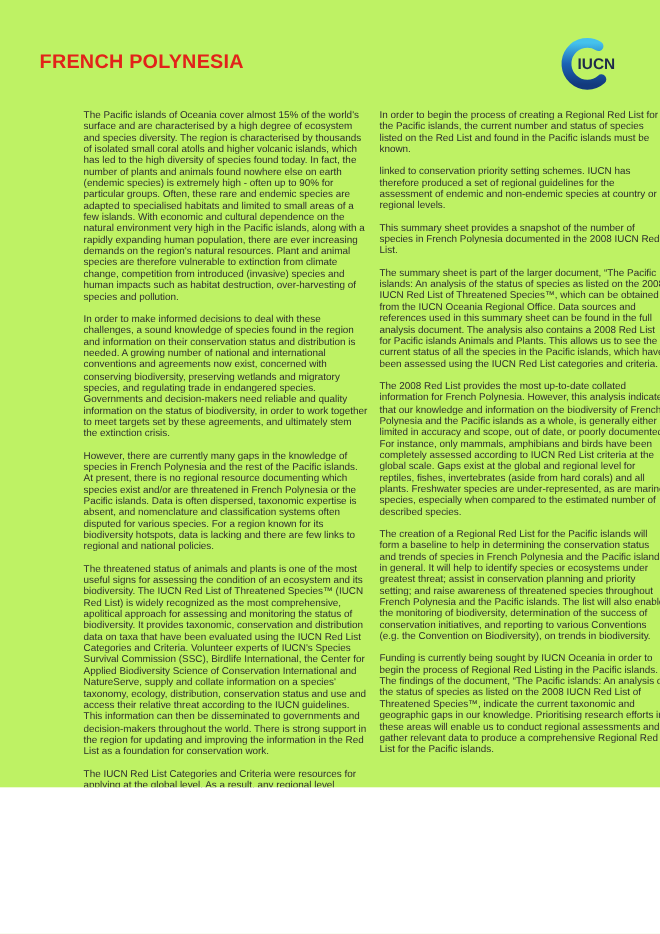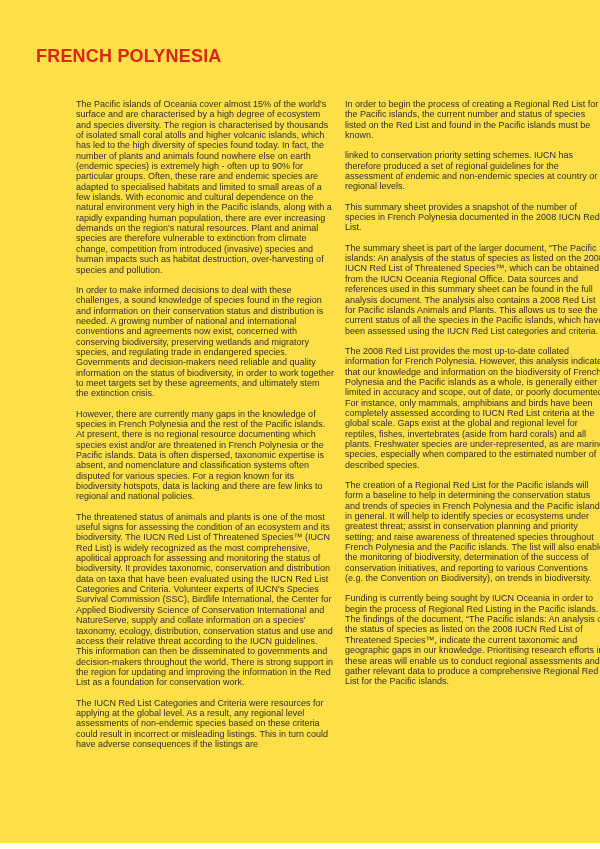--- a/index.html
+++ b/index.html
@@ -3,22 +3,22 @@
 <meta charset="utf-8">
 <style>
   html, body {
     margin: 0;
     padding: 0;
     background: #ffffff;
   }
   .page {
     position: relative;
     width: 600px;
-    height: 843px;
-    background: #fde047;
+    height: 716px;
+    background: #bef264;
     overflow: hidden;
     font-family: "Liberation Sans", sans-serif;
   }
   .header {
     position: absolute;
     top: 47px;
     left: 36px;
     right: 30px;
   }
   .doc-title {
@@ -67,20 +67,33 @@
 </style>
 </head>
 <body>
 
 <div class="page">
 
   <div class="header">
     <h1 class="doc-title">FRENCH POLYNESIA</h1>
   </div>
 
+  <div class="logo">
+    <svg width="72" height="58" viewBox="0 0 72 58" xmlns="http://www.w3.org/2000/svg">
+      <defs>
+        <linearGradient id="swooshGrad" x1="0" y1="0" x2="0" y2="1">
+          <stop offset="0" stop-color="#45c2ec"></stop>
+          <stop offset="0.5" stop-color="#1b63b5"></stop>
+          <stop offset="1" stop-color="#123a7d"></stop>
+        </linearGradient>
+      </defs>
+      <path d="M 44.1,9.9 A 19,19 0 1 0 46.7,40.1" fill="none" stroke="url(#swooshGrad)" stroke-width="9" stroke-linecap="round"></path>
+      <text x="25" y="31" font-family="Liberation Sans, sans-serif" font-size="14" font-weight="bold" fill="#1e2a4a">IUCN</text>
+    </svg>
+  </div>
 
   <div class="content">
     <div class="col left">
       <p>The Pacific islands of Oceania cover almost 15% of the world's surface and are characterised by a high degree of ecosystem and species diversity. The region is characterised by thousands of isolated small coral atolls and higher volcanic islands, which has led to the high diversity of species found today. In fact, the number of plants and animals found nowhere else on earth (endemic species) is extremely high - often up to 90% for particular groups. Often, these rare and endemic species are adapted to specialised habitats and limited to small areas of a few islands. With economic and cultural dependence on the natural environment very high in the Pacific islands, along with a rapidly expanding human population, there are ever increasing demands on the region's natural resources. Plant and animal species are therefore vulnerable to extinction from climate change, competition from introduced (invasive) species and human impacts such as habitat destruction, over-harvesting of species and pollution.</p>
       <p>In order to make informed decisions to deal with these challenges, a sound knowledge of species found in the region and information on their conservation status and distribution is needed. A growing number of national and international conventions and agreements now exist, concerned with conserving biodiversity, preserving wetlands and migratory species, and regulating trade in endangered species. Governments and decision-makers need reliable and quality information on the status of biodiversity, in order to work together to meet targets set by these agreements, and ultimately stem the extinction crisis.</p>
       <p>However, there are currently many gaps in the knowledge of species in French Polynesia and the rest of the Pacific islands. At present, there is no regional resource documenting which species exist and/or are threatened in French Polynesia or the Pacific islands. Data is often dispersed, taxonomic expertise is absent, and nomenclature and classification systems often disputed for various species. For a region known for its biodiversity hotspots, data is lacking and there are few links to regional and national policies.</p>
       <p>The threatened status of animals and plants is one of the most useful signs for assessing the condition of an ecosystem and its biodiversity. The IUCN Red List of Threatened Species™ (IUCN Red List) is widely recognized as the most comprehensive, apolitical approach for assessing and monitoring the status of biodiversity. It provides taxonomic, conservation and distribution data on taxa that have been evaluated using the IUCN Red List Categories and Criteria. Volunteer experts of IUCN's Species Survival Commission (SSC), Birdlife International, the Center for Applied Biodiversity Science of Conservation International and NatureServe, supply and collate information on a species' taxonomy, ecology, distribution, conservation status and use and access their relative threat according to the IUCN guidelines. This information can then be disseminated to governments and decision-makers throughout the world. There is strong support in the region for updating and improving the information in the Red List as a foundation for conservation work.</p>
       <p>The IUCN Red List Categories and Criteria were resources for applying at the global level. As a result, any regional level assessments of non-endemic species based on these criteria could result in incorrect or misleading listings. This in turn could have adverse consequences if the listings are</p>
     </div>
     <div class="col right">

